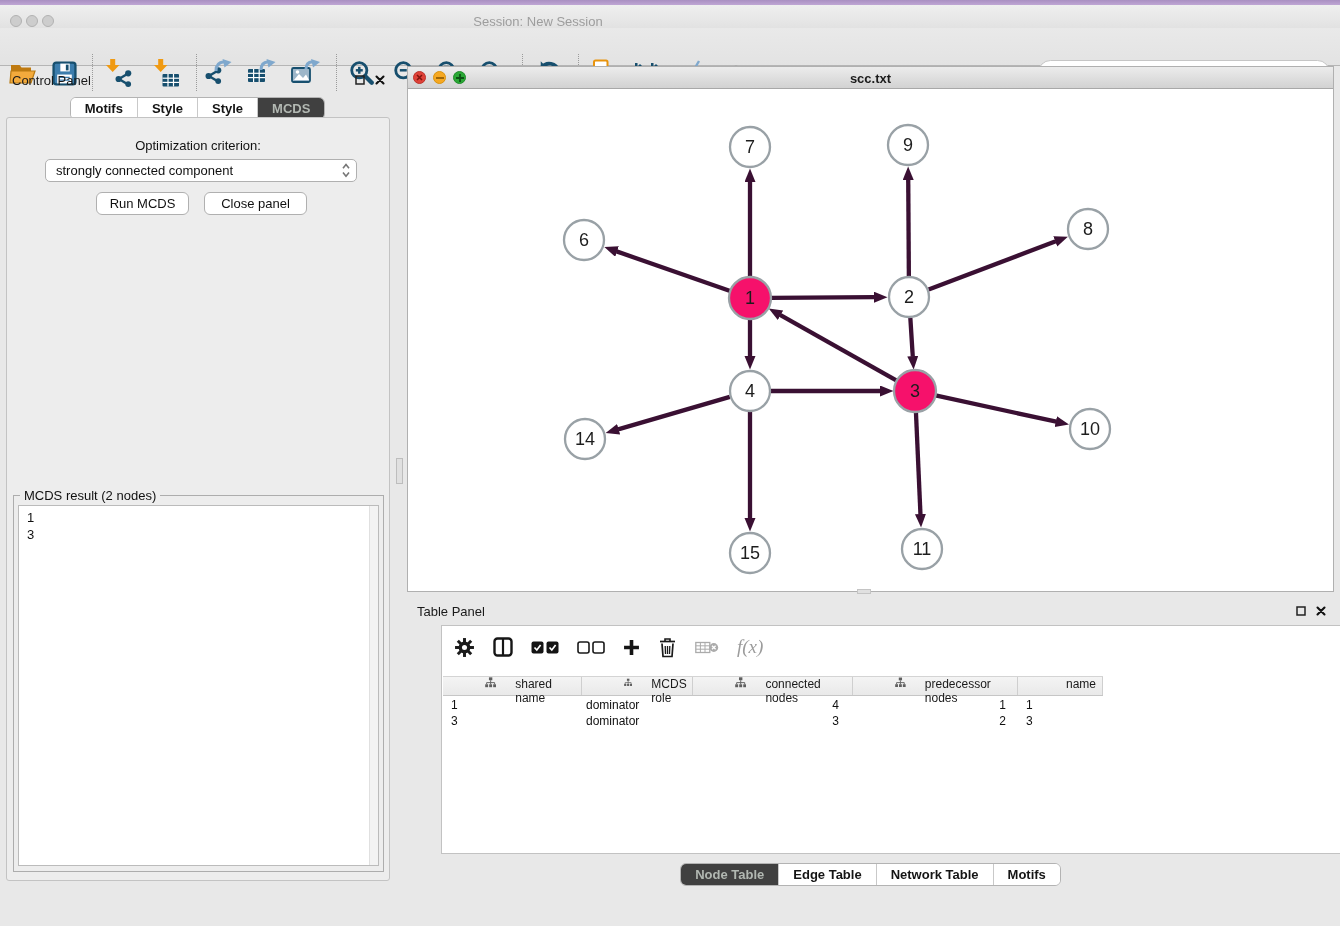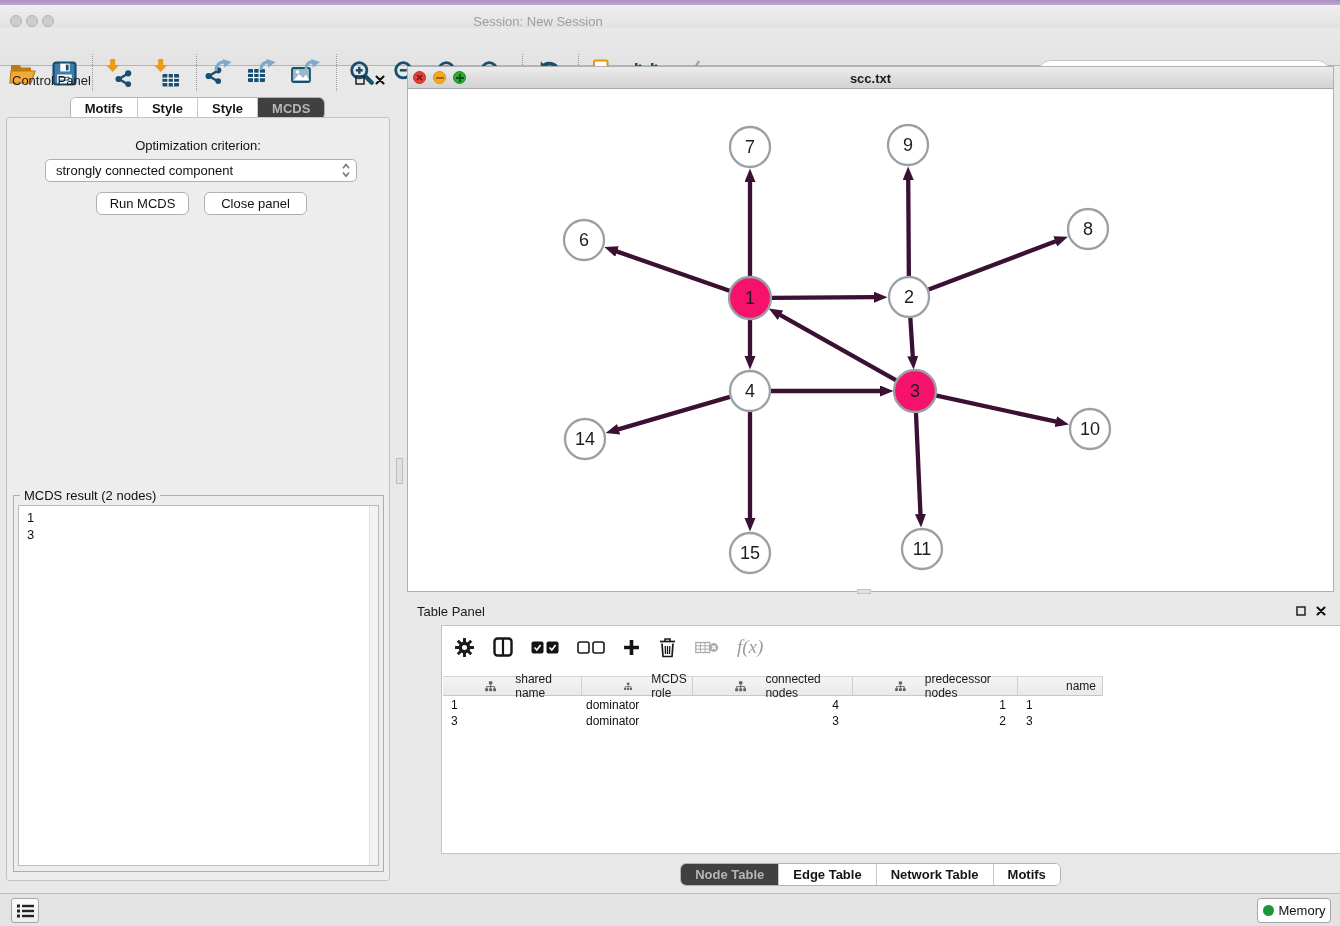--- a/index.html
+++ b/index.html
@@ -58,21 +58,21 @@
   #v-grip { position:absolute; left:396px; top:458px; width:7px; height:26px; background:#e0e0e0; border:1px solid #bdbdbd; }
   #h-grip { position:absolute; left:857px; top:589px; width:14px; height:5px; background:#e0e0e0; border:1px solid #c4c4c4; }
 
   
   #table-panel { position:absolute; left:407px; top:597px; width:927px; height:291px; }
   #tp-box { position:absolute; left:10px; top:28px; width:915px; height:229px; background:#fff; border:1px solid #c2c2c2;margin-left:24px; }
   #tp-toolbar { position:absolute; left:0; top:0; width:100%; height:42px; display:flex; align-items:center; padding-left:12px; gap:18px; }
   .tp-icon { display:flex; align-items:center; justify-content:center; }
   #fx-label { font-family:"Liberation Serif","DejaVu Serif",serif; font-style:italic; font-size:19px; color:#9c9c9c; }
   #tbl-header { position:absolute; left:1px; top:50px; height:20px; display:flex; background:linear-gradient(#f4f4f4,#e9e9e9); border-top:1px solid #d4d4d4; border-bottom:1px solid #c6c6c6; }
-  .th { display:flex; align-items:center; justify-content:center; gap:19px; font-size:12px; color:#1a1a1a; border-right:1px solid #cfcfcf;padding-left:42px; }
+  .th { display:flex; justify-content:center; gap:19px; font-size:12px; color:#1a1a1a; border-right:1px solid #cfcfcf;padding-left:42px; }
   #tbl-rows { position:absolute; left:1px; top:71px; right:1px; }
   .tr { display:flex; height:16px; }
   .td { font-size:12px; color:#101010; line-height:16px; overflow:hidden; white-space:nowrap; }
 
   #tp-tabs { position:absolute; left:0; top:266px; width:100%; display:flex; justify-content:center; }
 
   
   #statusbar { position:absolute; left:0; top:893px; width:1340px; height:33px; background:#e3e3e3; border-top:1px solid #bdbdbd; }
   #list-btn { position:absolute; left:11px; top:4px; width:28px; height:25px; background:linear-gradient(#fcfcfc,#ededed); border:1px solid #a8a8a8; border-radius:3px; display:flex; align-items:center; justify-content:center; }
   #memory-btn { position:absolute; right:9px; top:4px; width:74px; height:25px; background:#fff; border:1px solid #a5a5a5; border-radius:4px; display:flex; align-items:center; justify-content:center; gap:5px; font-size:13px; color:#111; }
@@ -535,31 +535,13 @@
     <div id="tp-tabs">
         <div class="seg" id="tp-seg">
           <div class="seg-tab active">Node Table</div>
           <div class="seg-tab">Edge Table</div>
           <div class="seg-tab">Network Table</div>
           <div class="seg-tab">Motifs</div>
         </div>
       </div>
   </div>
 
-  <div id="statusbar">
-    <div id="list-btn">
-      <svg width="17" height="14" viewBox="0 0 17 14">
-          <g fill="#222">
-            <rect x="0" y="0.5" width="3" height="3"></rect>
-            <rect x="0" y="5.5" width="3" height="3"></rect>
-            <rect x="0" y="10.5" width="3" height="3"></rect>
-            <rect x="5" y="0.8" width="12" height="2.4"></rect>
-            <rect x="5" y="5.8" width="12" height="2.4"></rect>
-            <rect x="5" y="10.8" width="12" height="2.4"></rect>
-          </g>
-        </svg>
-    </div>
-    <div id="memory-btn">
-      <span id="memory-dot"></span>
-      <span>Memory</span>
-    </div>
-  </div>
 </div>
 
 </body></html>

